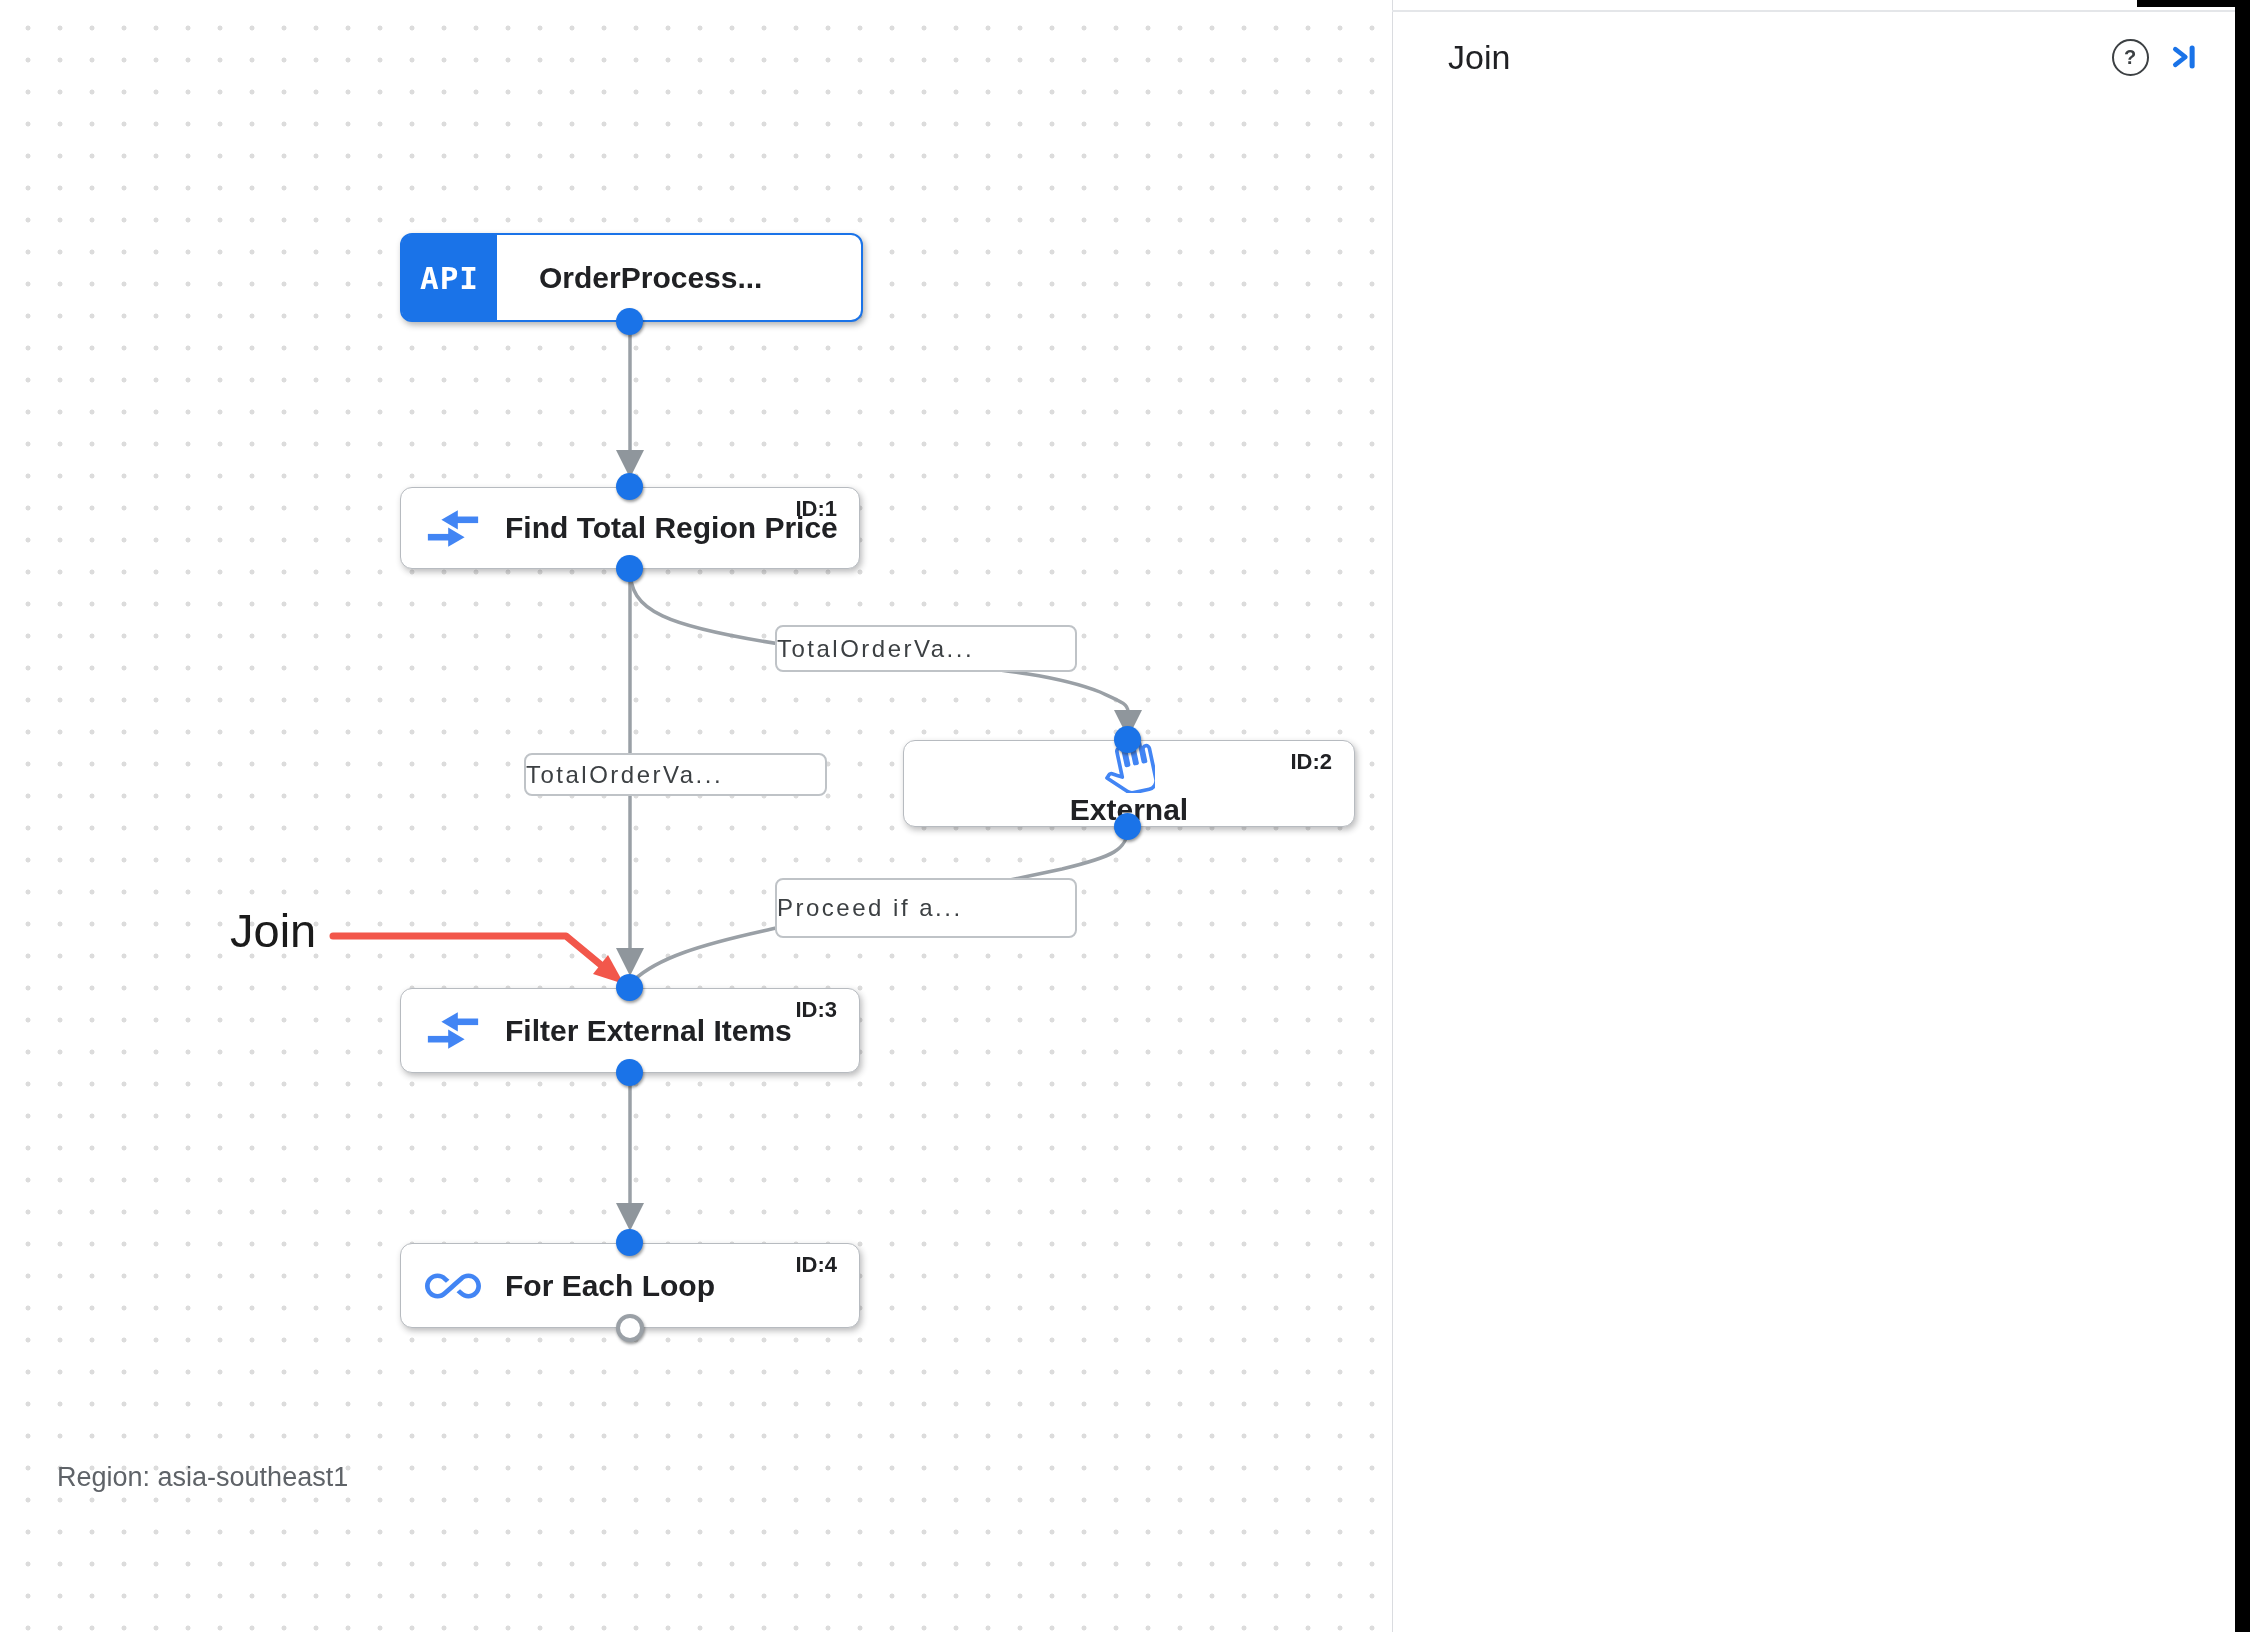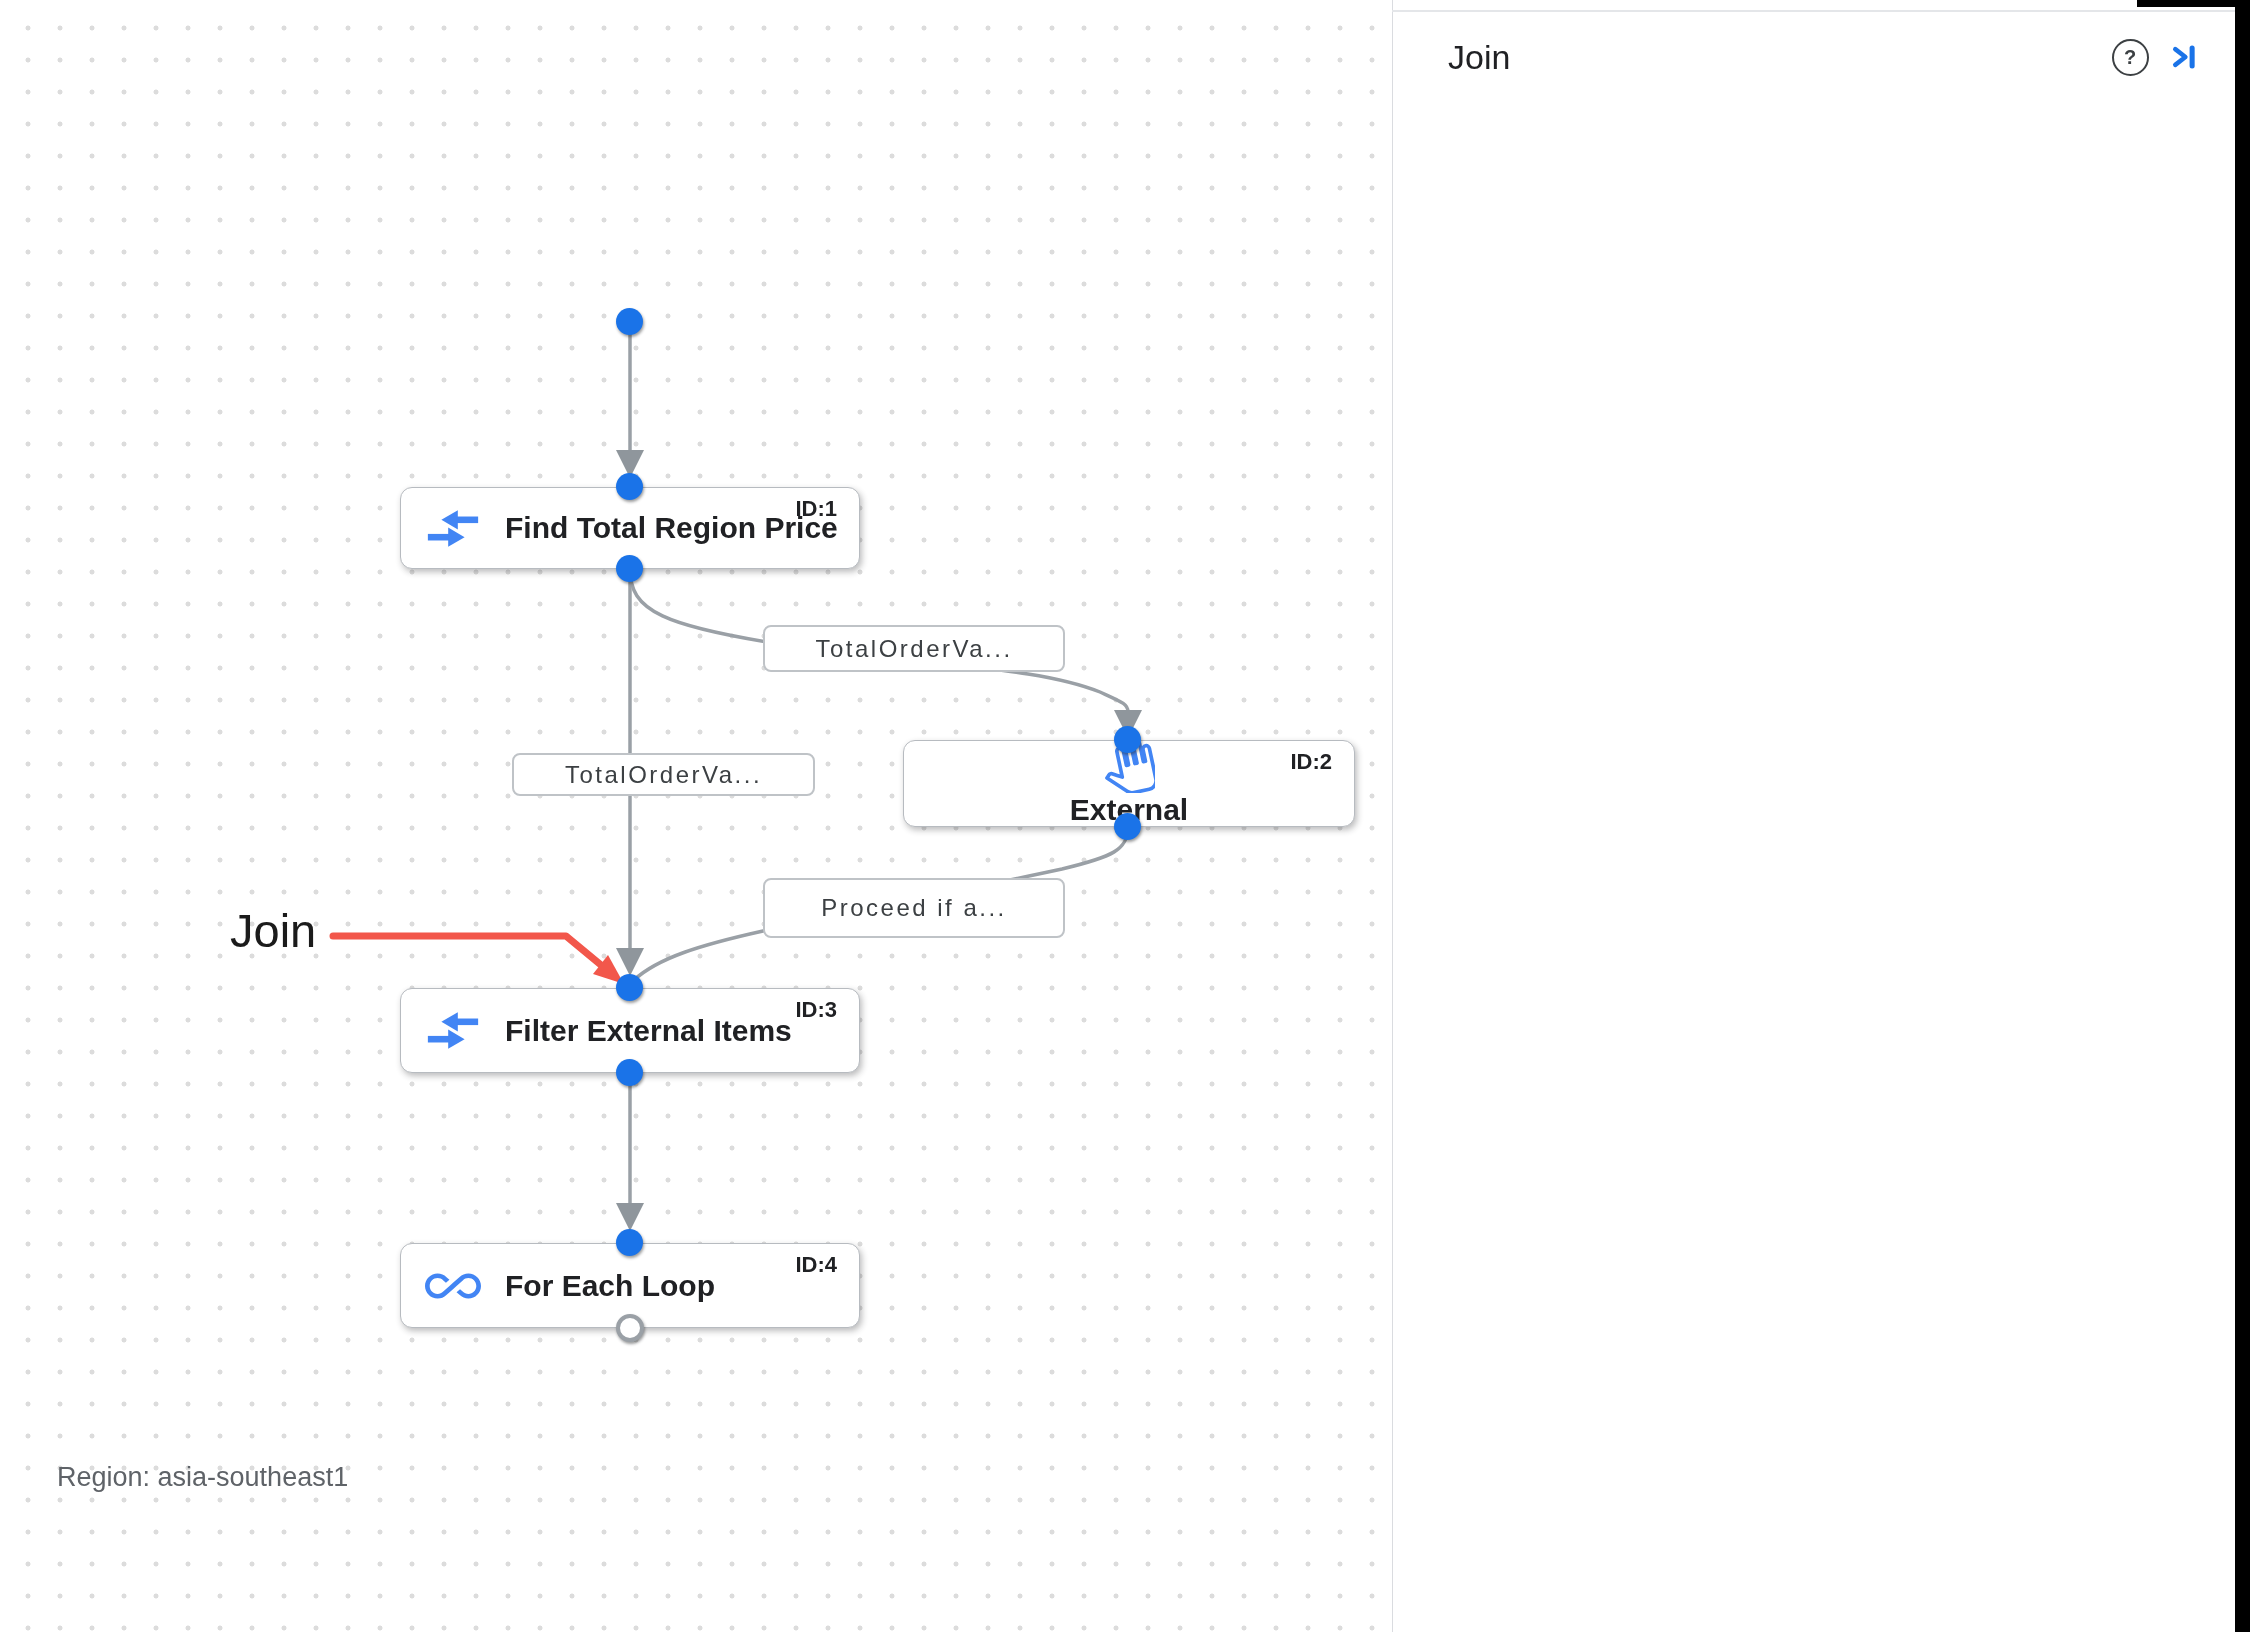--- a/index.html
+++ b/index.html
@@ -24,22 +24,22 @@
          font-family:"DejaVu Sans Mono",monospace;font-weight:700;font-size:31px;letter-spacing:1px;}
   .trigger .node-label{margin-left:42px;}
 
   
   .port{position:absolute;width:27px;height:27px;border-radius:50%;background:#1a73e8;
         box-shadow:1px 2px 3px rgba(32,33,36,.45);box-sizing:border-box;}
   .port.open{width:28px;height:28px;background:#fff;border:4px solid #9aa0a6;}
 
   
   .edge-label{position:absolute;background:#fff;border:2px solid #bfc3c7;border-radius:8px;
-        display:flex;align-items:center;justify-content:center;box-sizing:border-box;
-        font-size:24px;color:#3c4043;letter-spacing:2.5px;white-space:nowrap;}
+        display:flex;align-items:center;box-sizing:border-box;
+        font-size:24px;color:#3c4043;letter-spacing:2.5px;white-space:nowrap;margin-left:12px;}
 
   .annotation-label{position:absolute;left:230px;top:903px;font-size:47px;font-weight:500;color:#1b1b1b;}
 
   .region-label{position:absolute;left:57px;top:1462px;font-size:27px;color:#5f6368;}
 
   
   .panel{position:absolute;left:1392px;top:0;width:858px;height:1632px;background:#fff;
          border-left:1.5px solid #dadce0;box-sizing:border-box;}
   .panel-topline{position:absolute;left:1392px;top:10px;width:858px;height:2px;background:#e4e6e9;}
   .panel-header{position:absolute;left:0;top:11px;width:100%;height:92px;display:flex;align-items:center;
@@ -85,20 +85,24 @@
     <div class="edge-label" style="left:763px;top:625px;width:302px;height:47px;">
       <span>TotalOrderVa...</span>
     </div>
     <div class="edge-label" style="left:512px;top:753px;width:303px;height:43px;">
       <span>TotalOrderVa...</span>
     </div>
     <div class="edge-label" style="left:763px;top:878px;width:302px;height:60px;">
       <span>Proceed if a...</span>
     </div>
 
+    <div class="node trigger" style="left:400px;top:233px;width:463px;height:89px;">
+      <div class="badge">API</div>
+      <div class="node-label">OrderProcess...</div>
+    </div>
 
     <div class="node" style="left:400px;top:487px;width:460px;height:82px;">
       <div class="id-label">ID:1</div>
       <div class="icon-box">
         <svg width="58" height="43" viewBox="0 0 30 22">
           <path d="M28 6.5 H17" stroke="#4285f4" stroke-width="3.4" fill="none"></path>
           <polygon points="17.5,1.5 17.5,11.5 9,6.5" fill="#4285f4"></polygon>
           <path d="M2 15.5 H13" stroke="#4285f4" stroke-width="3.4" fill="none"></path>
           <polygon points="12.5,10.5 12.5,20.5 21,15.5" fill="#4285f4"></polygon>
         </svg>

